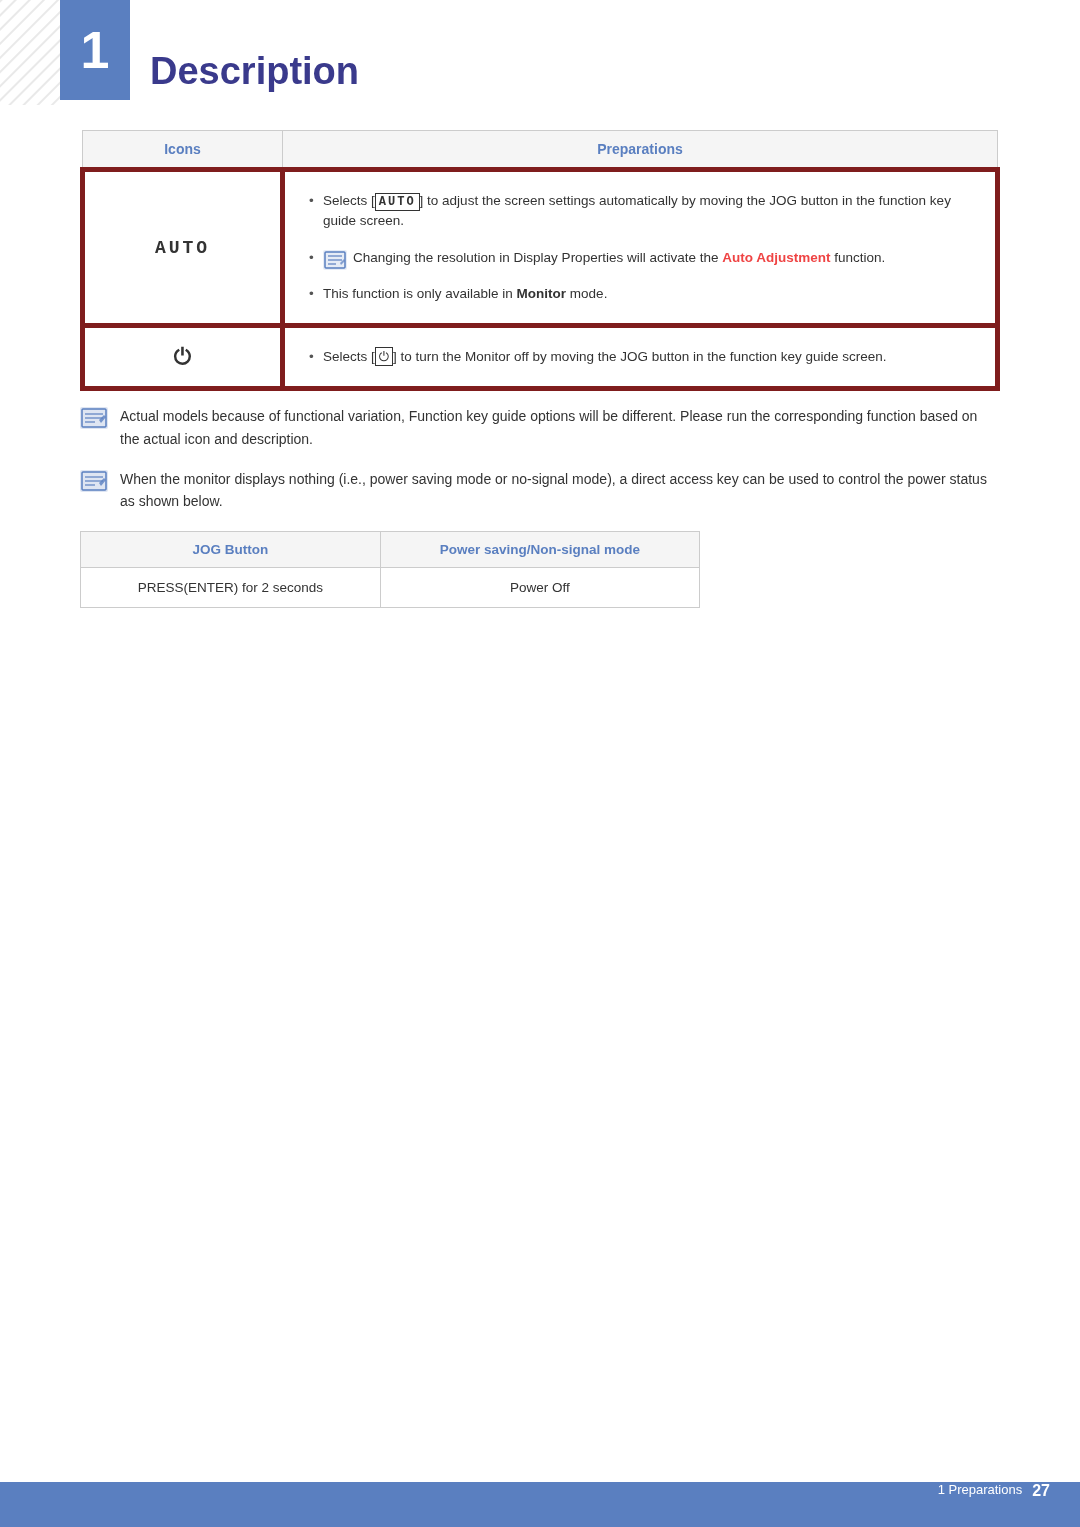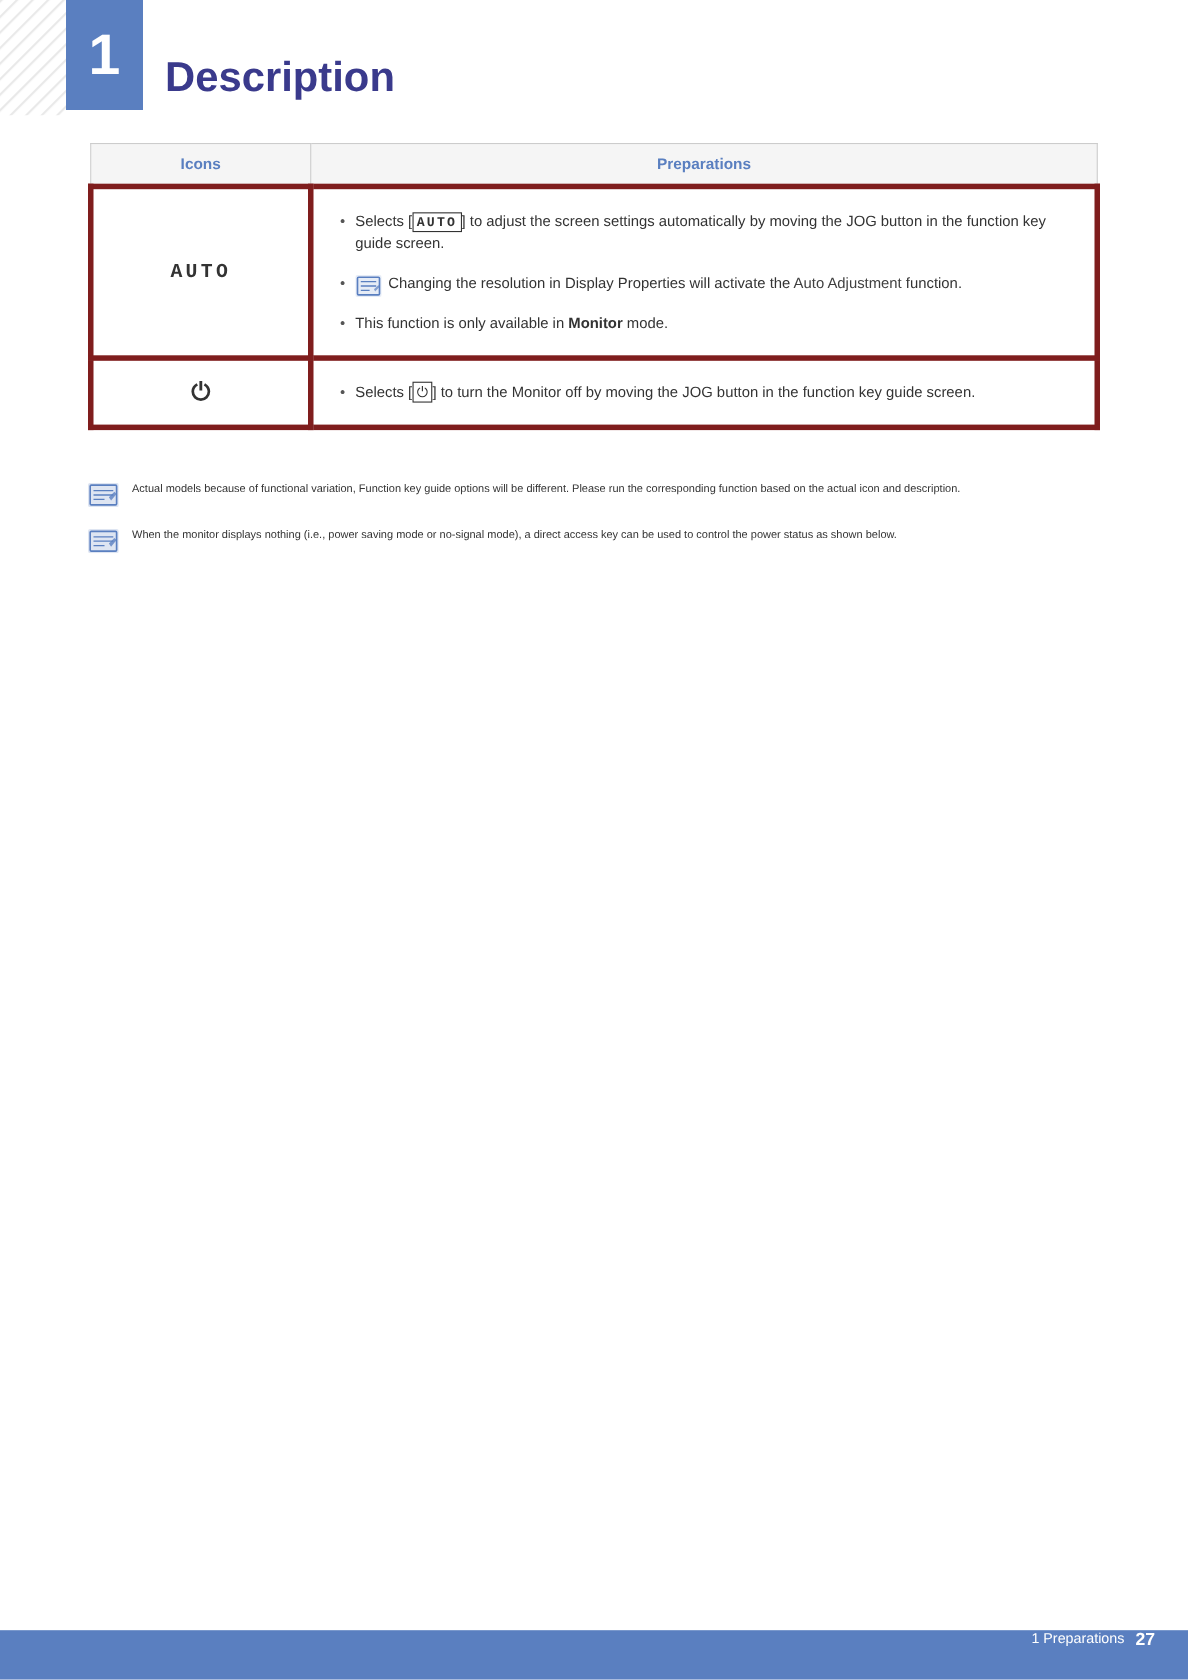--- a/index.html
+++ b/index.html
@@ -55,21 +55,21 @@
       padding: 20px 80px 80px 80px;
       position: relative;
       z-index: 1;
     }
 
     
     .main-table {
       width: 100%;
       border-collapse: collapse;
       border: 1px solid #ccc;
-      margin-bottom: 46px;
+      margin-bottom: 14px;
     }
 
     .main-table th {
       background: #f5f5f5;
       border: 1px solid #ccc;
       padding: 10px 20px;
       text-align: center;
       color: #5a7fc0;
       font-weight: bold;
       font-size: 14px;
@@ -109,22 +109,22 @@
     }
 
     .desc-cell ul li::before {
       content: "•";
       position: absolute;
       left: 4px;
       color: #555;
     }
 
     .bold-blue {
-      color: #404040;
-      font-weight: normal;
+      color: #ef4444;
+      font-weight: bold;
     }
 
     .bold-dark {
       font-weight: bold;
     }
 
     .power-icon {
       font-size: 22px;
       color: #333;
     }
@@ -147,21 +147,21 @@
 
     
     .note-row {
       display: flex;
       align-items: flex-start;
       margin-bottom: 18px;
       gap: 12px;
     }
 
     .note-text {
-      font-size: 10px;
+      font-size: 14px;
       line-height: 1.6;
       color: #333;
       flex: 1;
     }
 
     
     .second-table {
       width: 620px;
       border-collapse: collapse;
       border: 1px solid #ccc;
@@ -322,19 +322,33 @@
         <rect x="2" y="2" width="24" height="18" rx="1" fill="none" stroke="#5a7fc0" stroke-width="1.5"></rect>
         <line x1="5" y1="7" x2="23" y2="7" stroke="#5a7fc0" stroke-width="1.2"></line>
         <line x1="5" y1="11" x2="23" y2="11" stroke="#5a7fc0" stroke-width="1.2"></line>
         <line x1="5" y1="15" x2="15" y2="15" stroke="#5a7fc0" stroke-width="1.2"></line>
         <path d="M19 13 L24 8 L26 10 L21 16 Z" fill="#5a7fc0" opacity="0.8"></path>
       </svg>
     </div>
     <p class="note-text">When the monitor displays nothing (i.e., power saving mode or no-signal mode), a direct access key can be used to control the power status as shown below.</p>
   </div>
 
+  <table class="second-table">
+    <thead>
+      <tr>
+        <th>JOG Button</th>
+        <th>Power saving/Non-signal mode</th>
+      </tr>
+    </thead>
+    <tbody>
+      <tr>
+        <td>PRESS(ENTER) for 2 seconds</td>
+        <td>Power Off</td>
+      </tr>
+    </tbody>
+  </table>
 
 </div>
 
 <div class="page-footer">
   <span class="footer-text">1 Preparations</span>
   <span class="footer-num">27</span>
 </div>
 
 </body></html>

